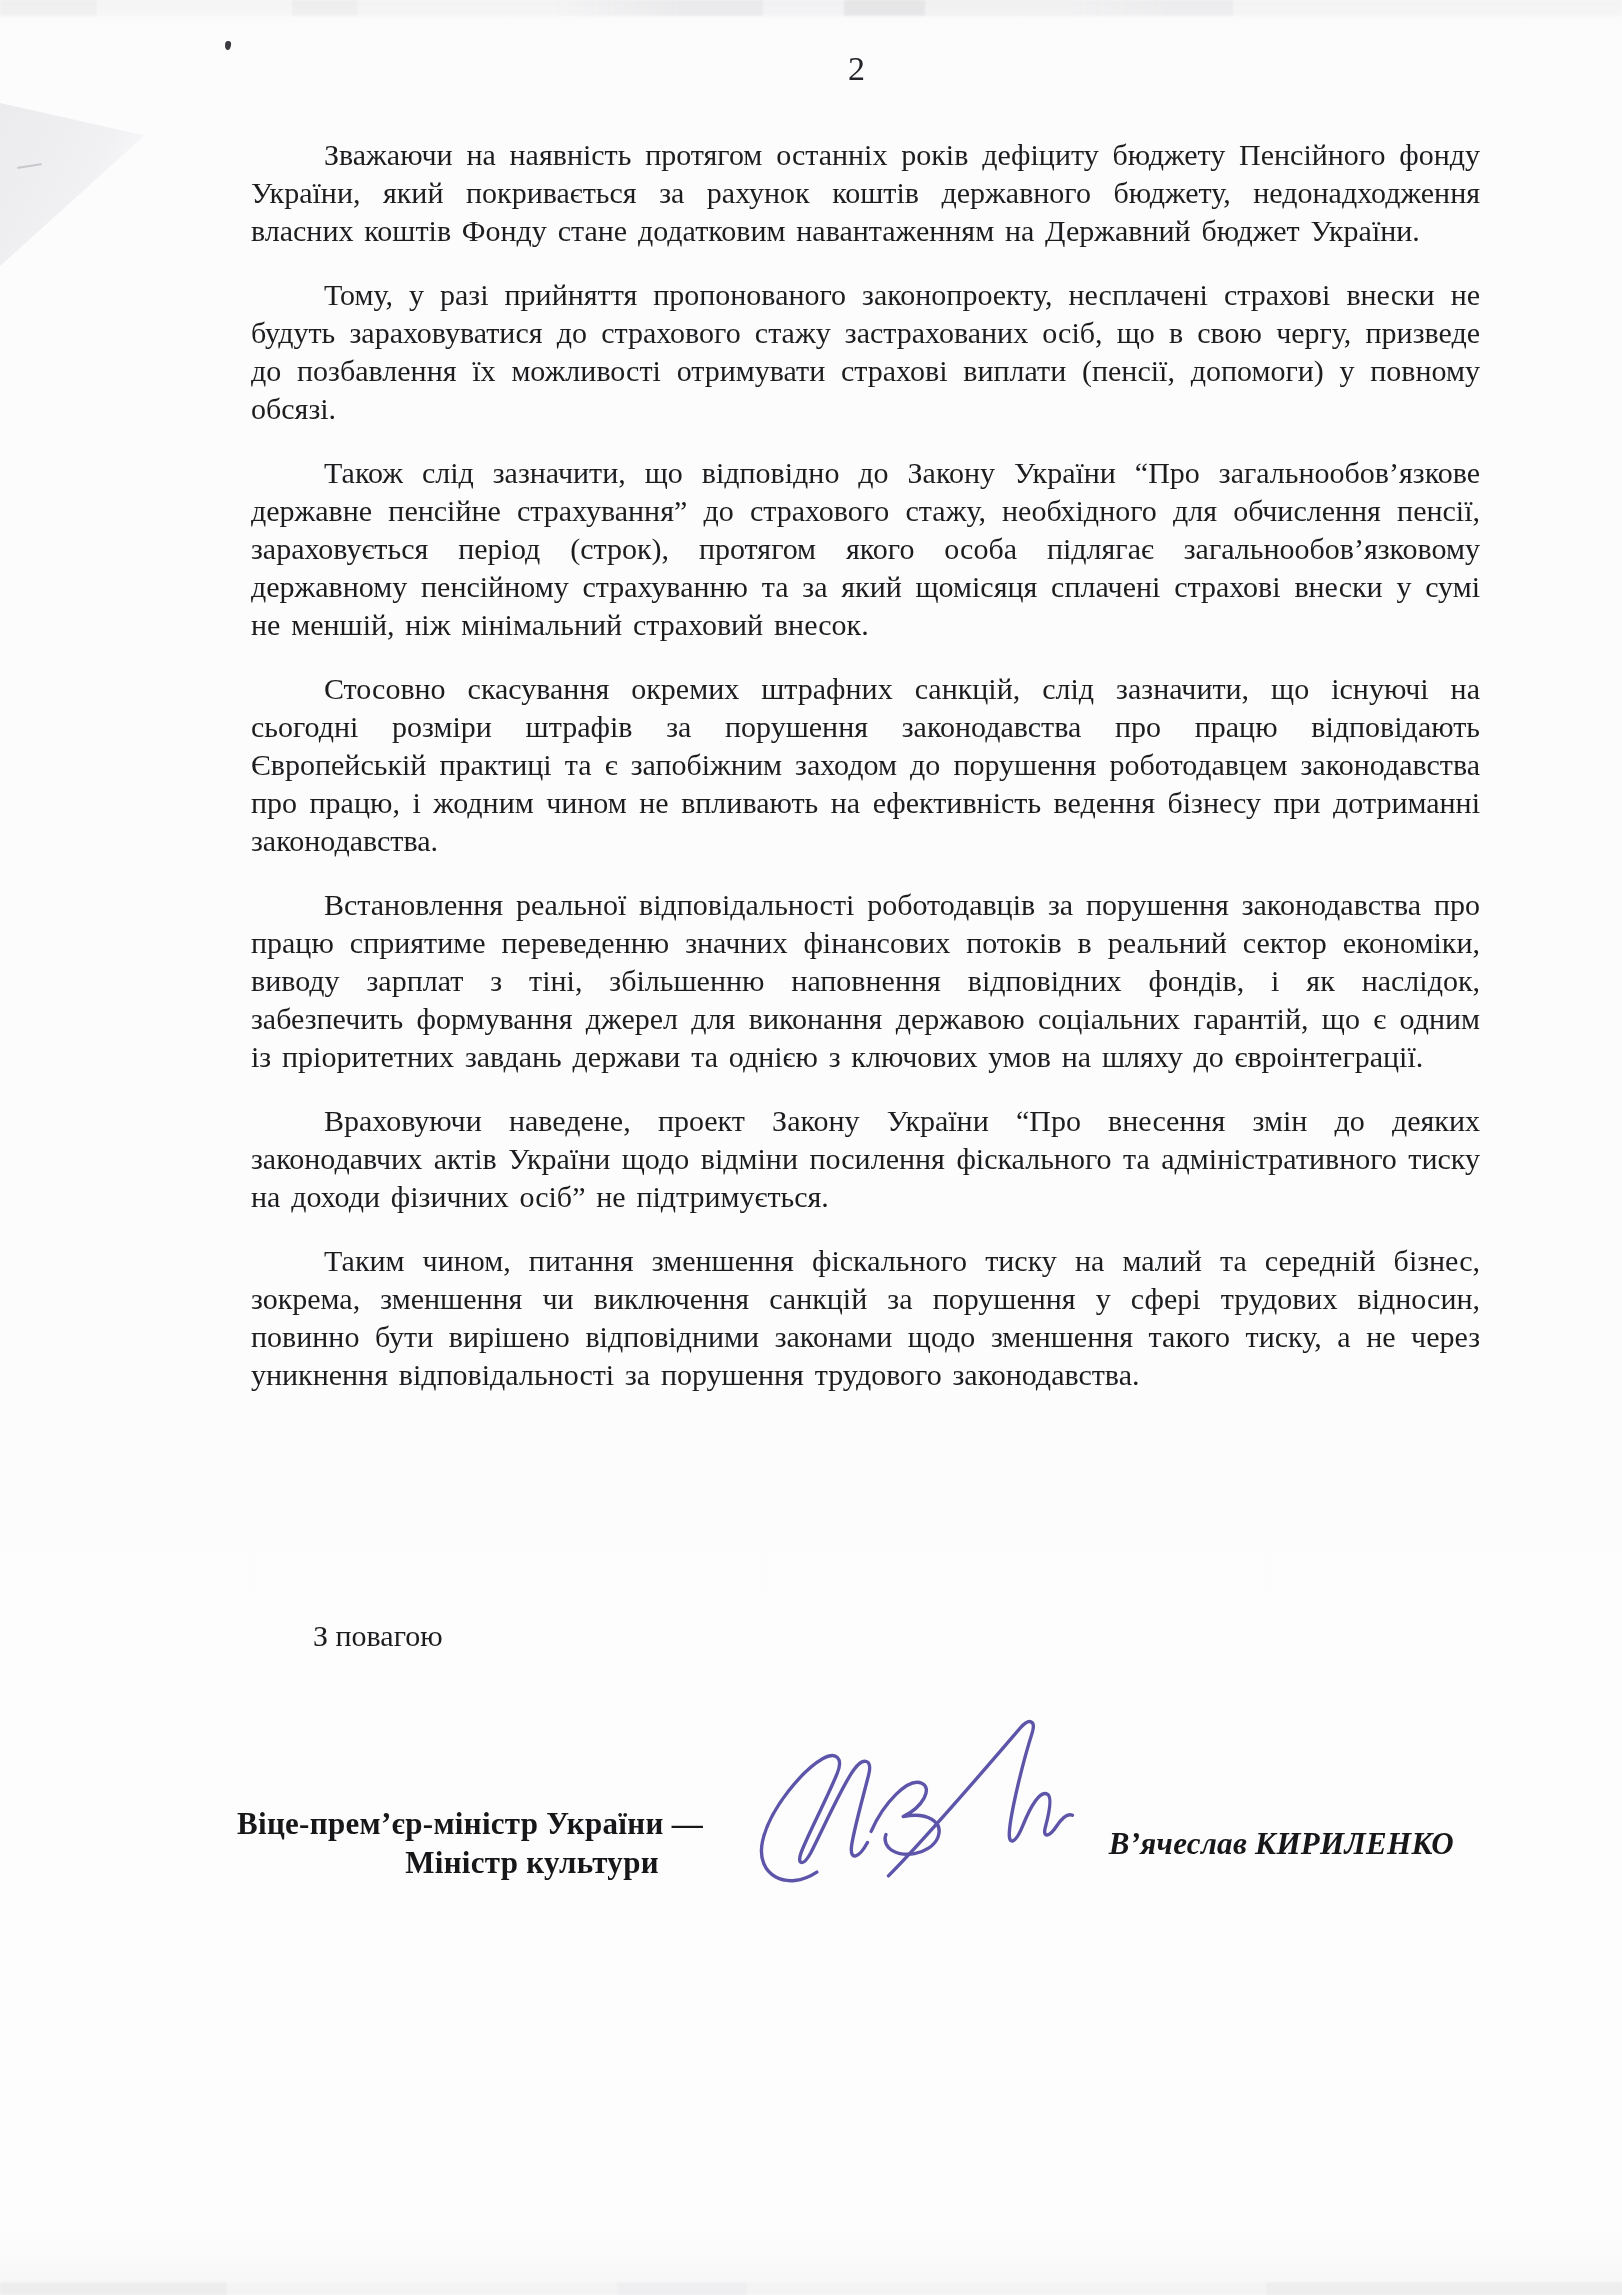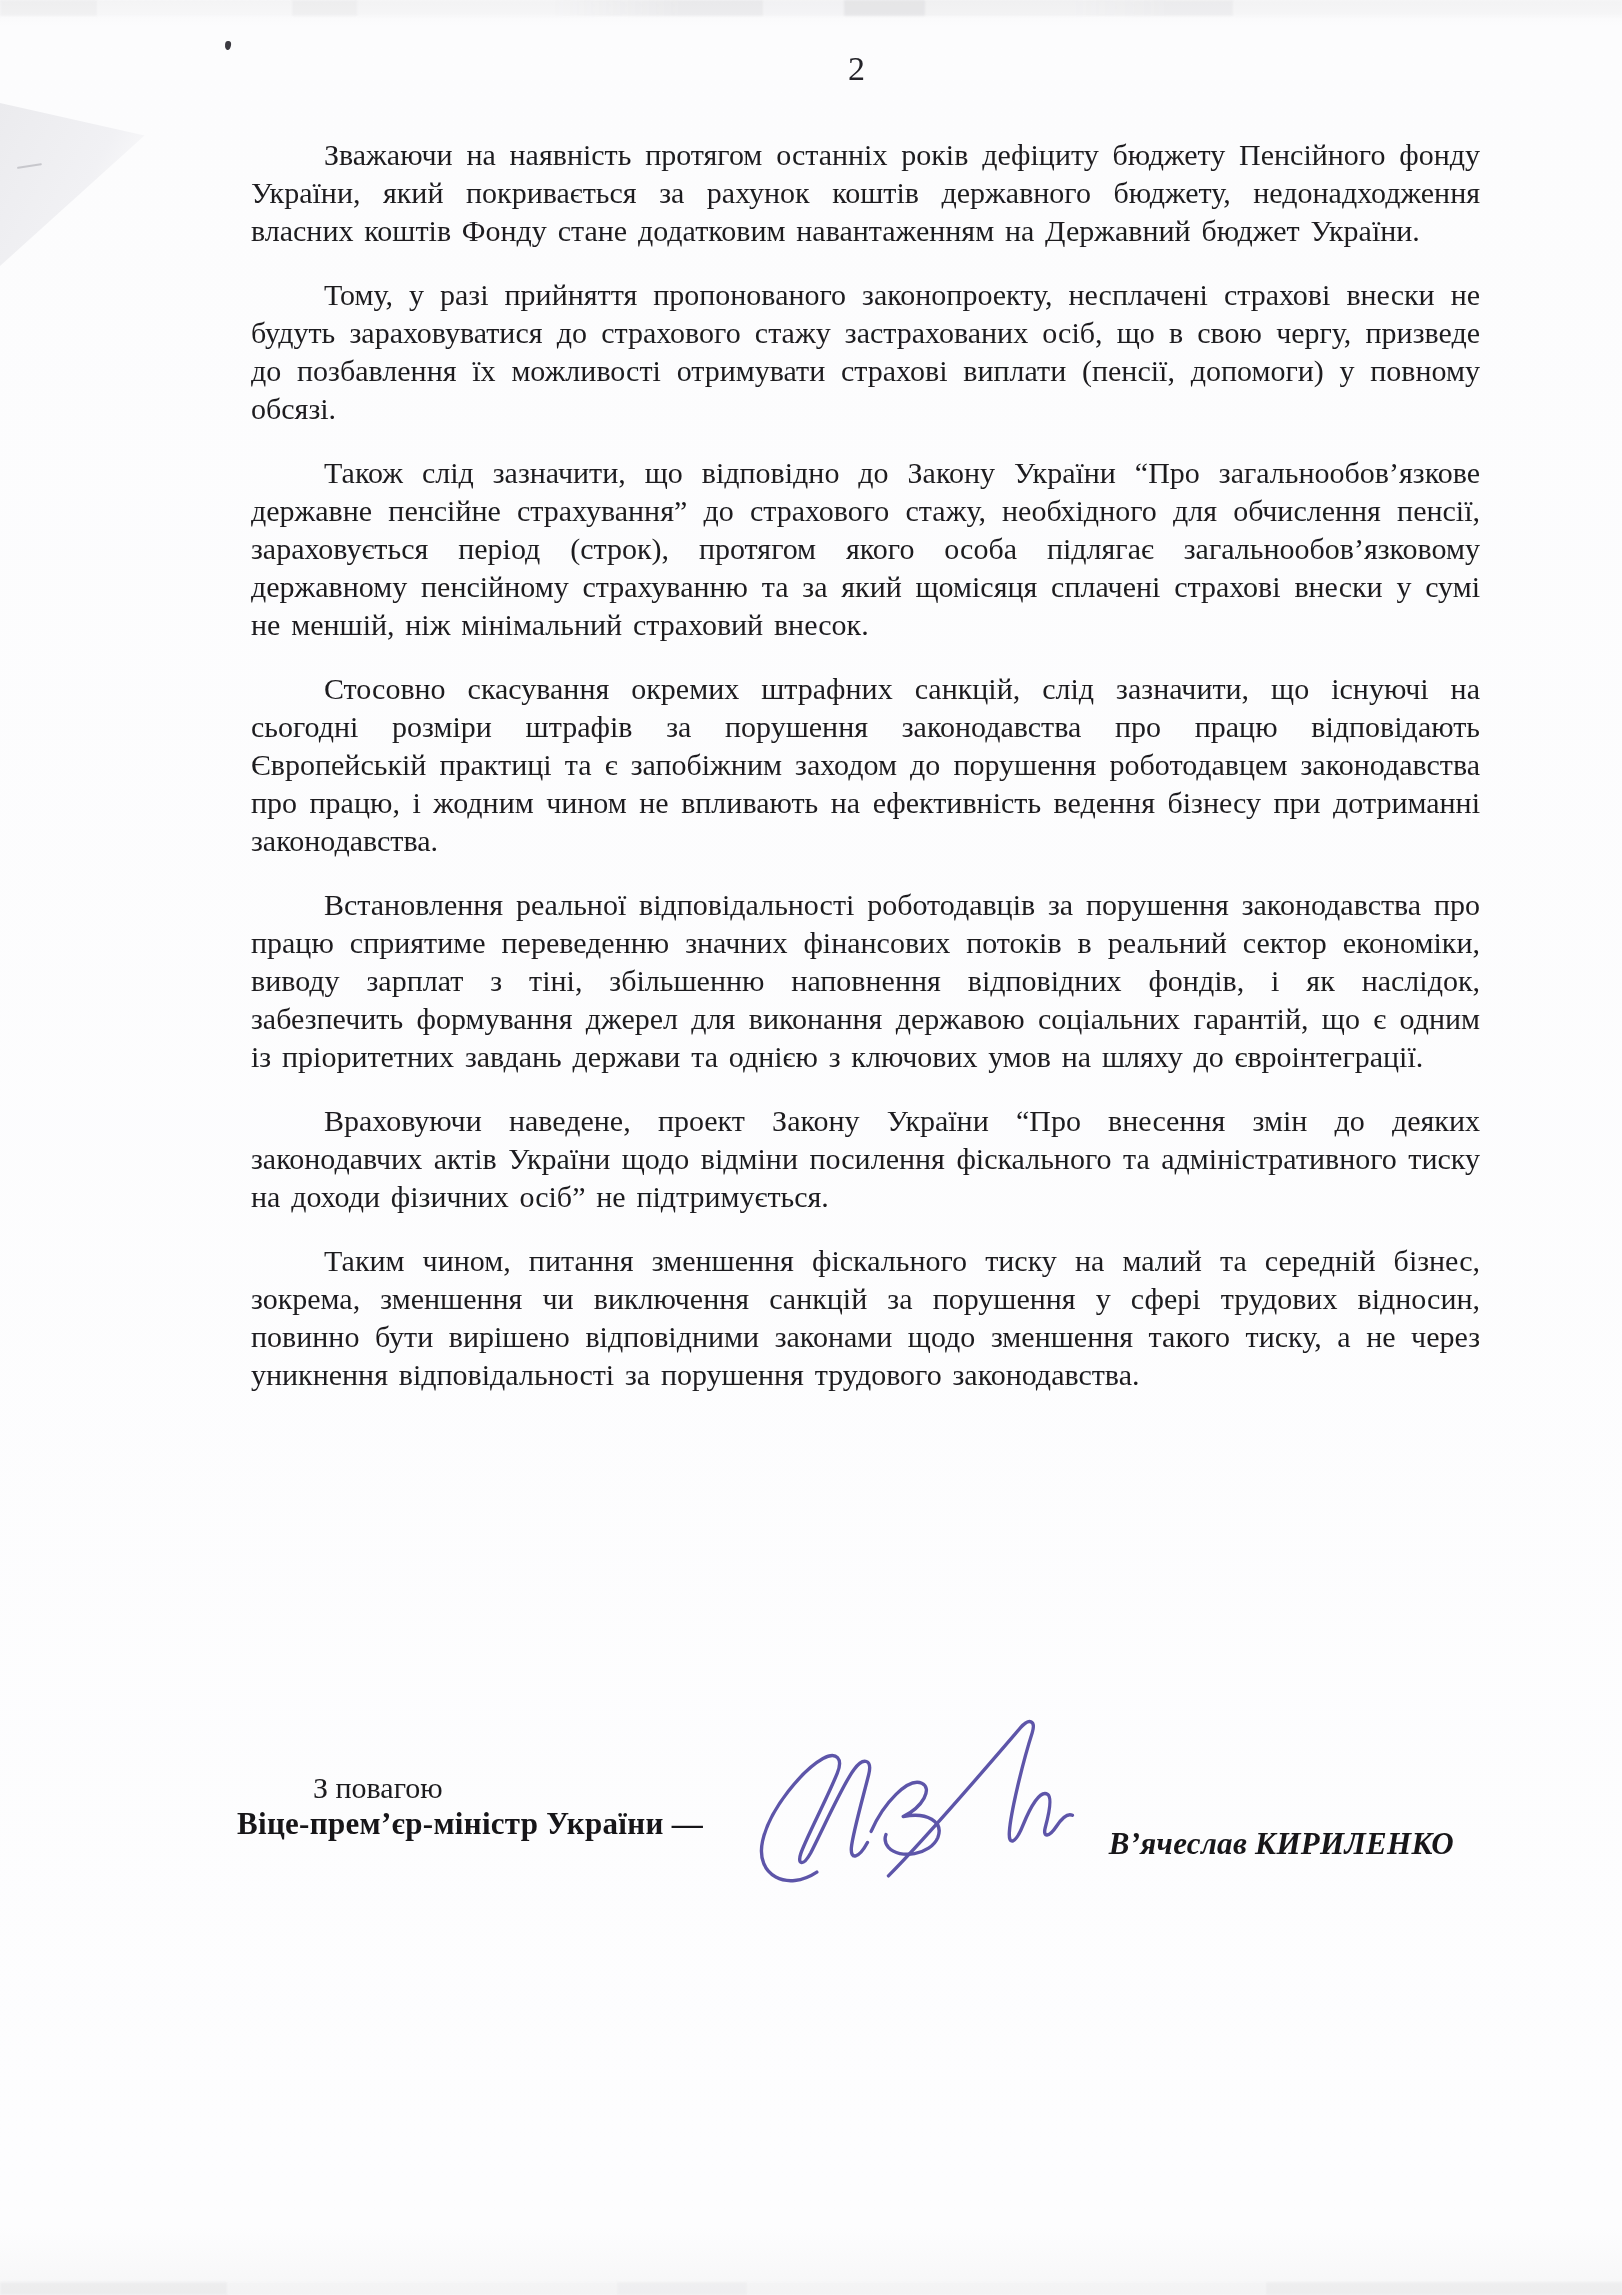--- a/index.html
+++ b/index.html
@@ -57,21 +57,21 @@
   }
   .doc-body{
     position:absolute;left:239px;top:136px;width:1241px;
     font-size:30px;line-height:38px;
     text-align:justify;text-align-last:left;
     word-spacing:3.3px;
   }
   .doc-body p{margin:0 0 26px 12px;text-indent:73px;}
 
   .closing-salutation{
-    position:absolute;left:313px;top:1769px;
+    position:absolute;left:313px;top:1617px;
     font-size:30px;line-height:37px;
   }
   .sig-titles{
     position:absolute;left:237px;top:1772px;width:590px;
     font-weight:bold;font-size:31px;line-height:39px;
     letter-spacing:0.3px;color:#171619;
   }
   .sig-titles .line1{white-space:nowrap;margin-top:32px;}
   .sig-titles .line2{text-align:center;}
   .signer-name{
@@ -103,20 +103,21 @@
       <p>Стосовно скасування окремих штрафних санкцій, слід зазначити, що існуючі на сьогодні розміри штрафів за порушення законодавства про працю відповідають Європейській практиці та є запобіжним заходом до порушення роботодавцем законодавства про працю, і жодним чином не впливають на ефективність ведення бізнесу при дотриманні законодавства.</p>
       <p>Встановлення реальної відповідальності роботодавців за порушення законодавства про працю сприятиме переведенню значних фінансових потоків в реальний сектор економіки, виводу зарплат з тіні, збільшенню наповнення відповідних фондів, і як наслідок, забезпечить формування джерел для виконання державою соціальних гарантій, що є одним із пріоритетних завдань держави та однією з ключових умов на шляху до євроінтеграції.</p>
       <p>Враховуючи наведене, проект Закону України “Про внесення змін до деяких законодавчих актів України щодо відміни посилення фіскального та адміністративного тиску на доходи фізичних осіб” не підтримується.</p>
       <p>Таким чином, питання зменшення фіскального тиску на малий та середній бізнес, зокрема, зменшення чи виключення санкцій за порушення у сфері трудових відносин, повинно бути вирішено відповідними законами щодо зменшення такого тиску, а не через уникнення відповідальності за порушення трудового законодавства.</p>
     </div>
 
   <div class="closing-salutation">З повагою</div>
 
   <div class="sig-titles">
     <div class="line1">Віце-прем’єр-міністр України —</div>
+    <div class="line2">Міністр культури</div>
   </div>
 
   <svg class="signature" viewBox="0 0 580 300" fill="none" xmlns="http://www.w3.org/2000/svg">
     <g stroke="#4c43a0" stroke-width="5.5" stroke-linecap="round" stroke-linejoin="round" opacity="0.9">
       <path d="M118 262 C70 294 18 268 30 212 C42 158 96 96 128 78
                C150 66 161 78 151 102 C133 146 100 208 92 232
                C86 250 96 253 108 231 C128 192 160 120 178 96
                C194 74 208 80 202 104 C192 144 176 200 174 222
                C172 243 186 240 200 214"></path>
       <path d="M206 196 C226 150 266 108 288 118 C306 126 290 156 258 172

